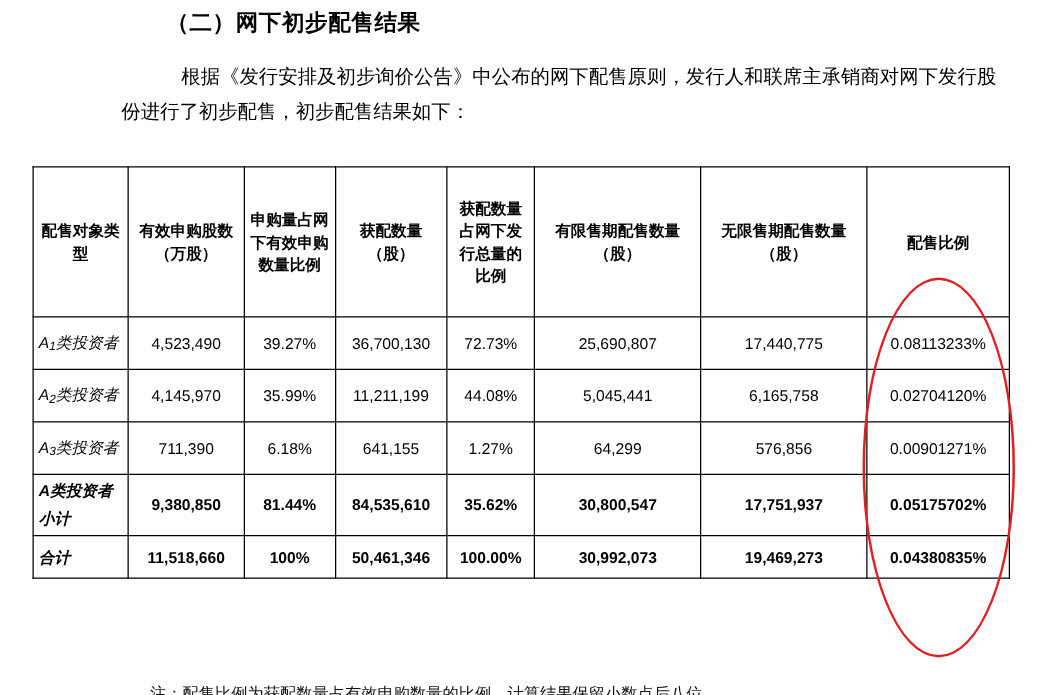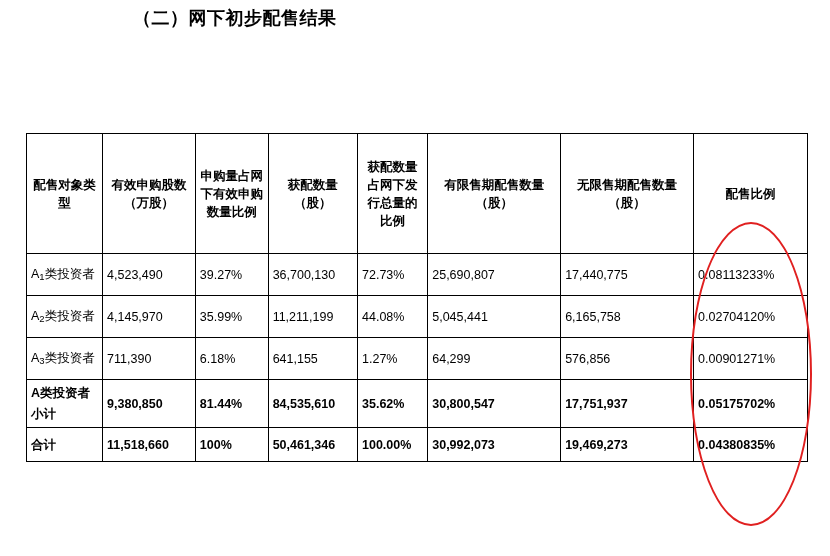--- a/index.html
+++ b/index.html
@@ -68,23 +68,24 @@
   col.c3 { width: 92px; }
   col.c4 { width: 72px; }
   col.c5 { width: 142px; }
   col.c6 { width: 142px; }
   col.c7 { width: 118px; }
 
   td.cat {
     text-align: left;
     line-height: 20px;
     padding-left: 5px;
+    font-style: italic;
   }
   td.num {
-    text-align: left;
+    text-align: center;
   }
   tr.datarow td { height: 42px; }
   tr.bold td { font-weight: bold; }
   tr.total td { height: 34px; font-weight: bold; }
   sub.sb {
     font-size: 9.5px;
     vertical-align: baseline;
     position: relative;
     top: 2px;
   }
@@ -110,20 +111,21 @@
     white-space: nowrap;
   }
 </style>
 </head>
 <body>
 
 <div class="page">
 
   <div class="heading">（二）网下初步配售结果</div>
 
+  <div class="para">根据《发行安排及初步询价公告》中公布的网下配售原则，发行人和联席主承销商对网下发行股份进行了初步配售，初步配售结果如下：</div>
 
   <table class="alloc">
     <colgroup>
       <col class="c0">
         <col class="c1">
         <col class="c2">
         <col class="c3">
       <col class="c4">
         <col class="c5">
         <col class="c6">
@@ -190,14 +192,15 @@
         <td class="num">100.00%</td>
         <td class="num">30,992,073</td>
         <td class="num">19,469,273</td>
         <td class="num">0.04380835%</td>
       </tr>
     </tbody>
   </table>
 
   <div class="ellipse"></div>
 
+  <div class="footnote">注：配售比例为获配数量占有效申购数量的比例，计算结果保留小数点后八位。</div>
 
 </div>
 
 </body></html>

